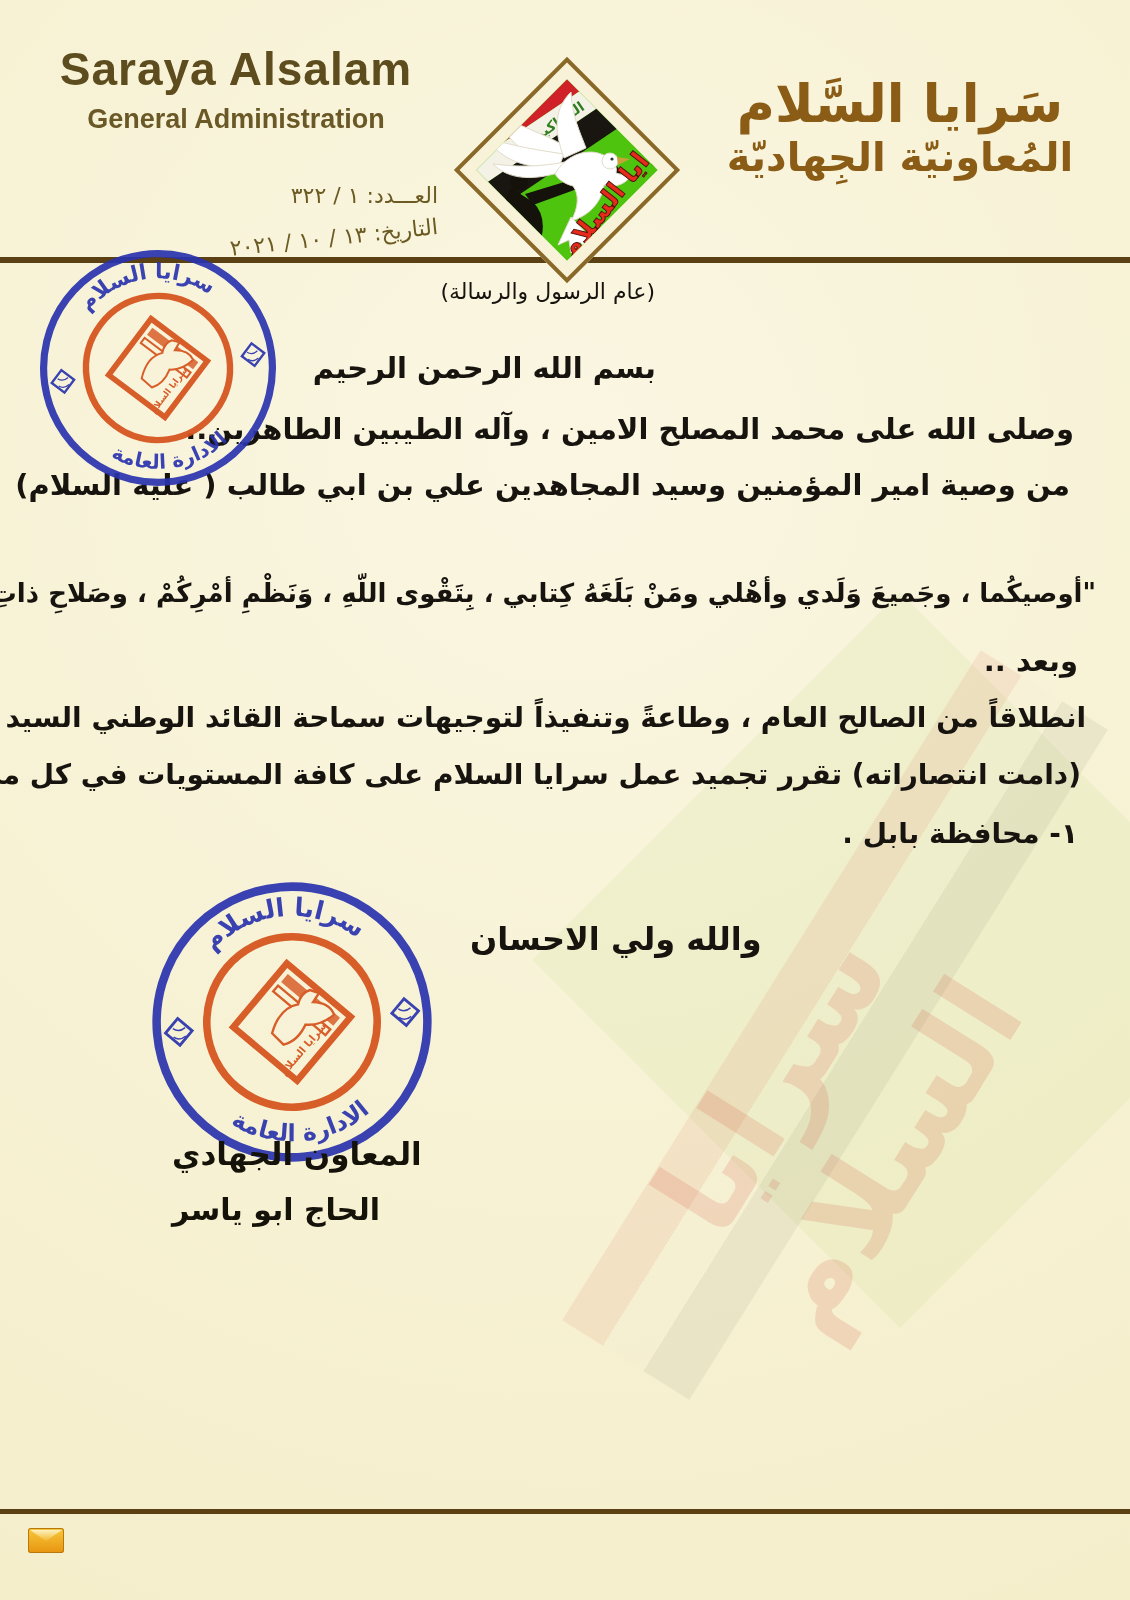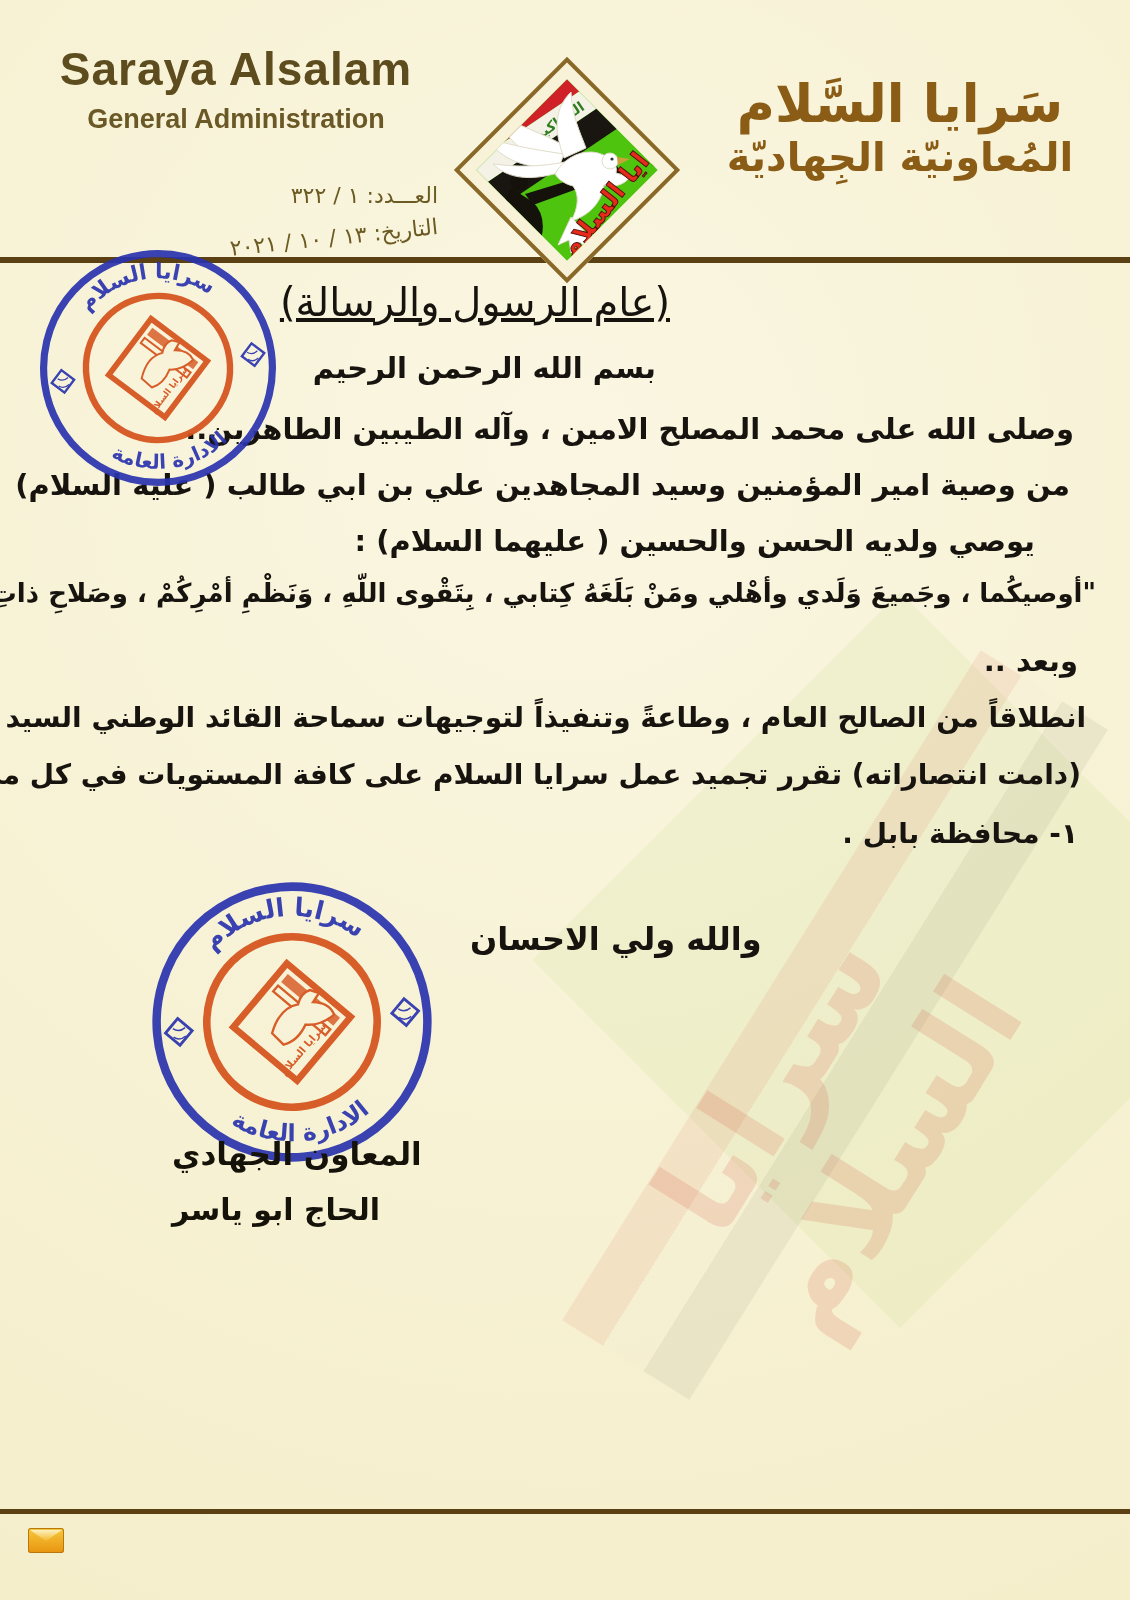--- a/index.html
+++ b/index.html
@@ -32,21 +32,21 @@
   .logo-inner { position:absolute; inset:12px; overflow:hidden; background:#4ec40f; }
   .logo-photo { position:absolute; width:200px; height:200px; left:50%; top:50%;
                 transform:translate(-50%,-50%) rotate(-45deg); }
   
   .stamp { position:absolute; opacity:.92; z-index:5; }
   .stamp-top    { left:38px;  top:248px; width:240px; height:240px; transform:rotate(-8deg); }
   .stamp-bottom { left:150px; top:880px; width:284px; height:284px; transform:rotate(-5deg); }
   
   .t { position:absolute; direction:rtl; white-space:nowrap; color:#17140f; z-index:3; }
   .bold { font-weight:700; }
-  .heading   { right:460px; top:279px; font-size:40px; font-weight:400;text-decoration:underline; }
+  .heading   { right:475px; top:279px; font-size:22px; font-weight:400; }
   .basmala   { right:474px; top:351px; font-size:29px; }
   .salawat   { right:56px;  top:412px; font-size:29px; }
   .wasiya1   { right:60px;  top:468px; font-size:29px; }
   .wasiya2   { right:95px;  top:524px; font-size:29px; }
   .quote     { right:34px;  top:578px; font-size:26px; }
   .wabaad    { right:52px;  top:644px; font-size:29px; }
   .para1     { right:44px;  top:701px; font-size:28px; }
   .para2     { right:49px;  top:758px; font-size:28px; }
   .item      { right:52px;  font-size:28px; }
   .item1     { top:817px; }
@@ -134,21 +134,20 @@
           <text x="158" y="124" transform="rotate(-52 158 124)" font-size="27" font-weight="bold" fill="#e62a1c" stroke="#4a0d08" stroke-width="0.9" text-anchor="middle">سرايا السلام</text>
         </svg>
       </div>
     </div>
   </div>
 
   <div class="t heading">(عام الرسول والرسالة)</div>
   <div class="t basmala bold">بسم الله الرحمن الرحيم</div>
   <div class="t salawat bold">وصلى الله على محمد المصلح الامين ، وآله الطيبين الطاهرين..</div>
   <div class="t wasiya1 bold">من وصية امير المؤمنين وسيد المجاهدين علي بن ابي طالب ( عليه السلام)</div>
-  <div class="t wasiya2 bold">يوصي ولديه الحسن والحسين ( عليهما السلام) :</div>
   <div class="t quote bold">"أوصيكُما ، وجَميعَ وَلَدي وأهْلي ومَنْ بَلَغَهُ كِتابي ، بِتَقْوى اللّهِ ، وَنَظْمِ أمْرِكُمْ ، وصَلاحِ ذاتِ بَيْنِكُمْ"</div>
   <div class="t wabaad bold">وبعد ..</div>
   <div class="t para1 bold">انطلاقاً من الصالح العام ، وطاعةً وتنفيذاً لتوجيهات سماحة القائد الوطني السيد مقتدى الصدر</div>
   <div class="t para2 bold">(دامت انتصاراته) تقرر تجميد عمل سرايا السلام على كافة المستويات في كل من:</div>
   <div class="t item item1 bold">١- محافظة بابل .</div>
   <div class="t closing bold">والله ولي الاحسان</div>
 
   <svg class="stamp stamp-top" viewBox="0 0 300 300">
     <defs>
       <path id="s1top" d="M38,150 A112,112 0 0 1 262,150"></path>

